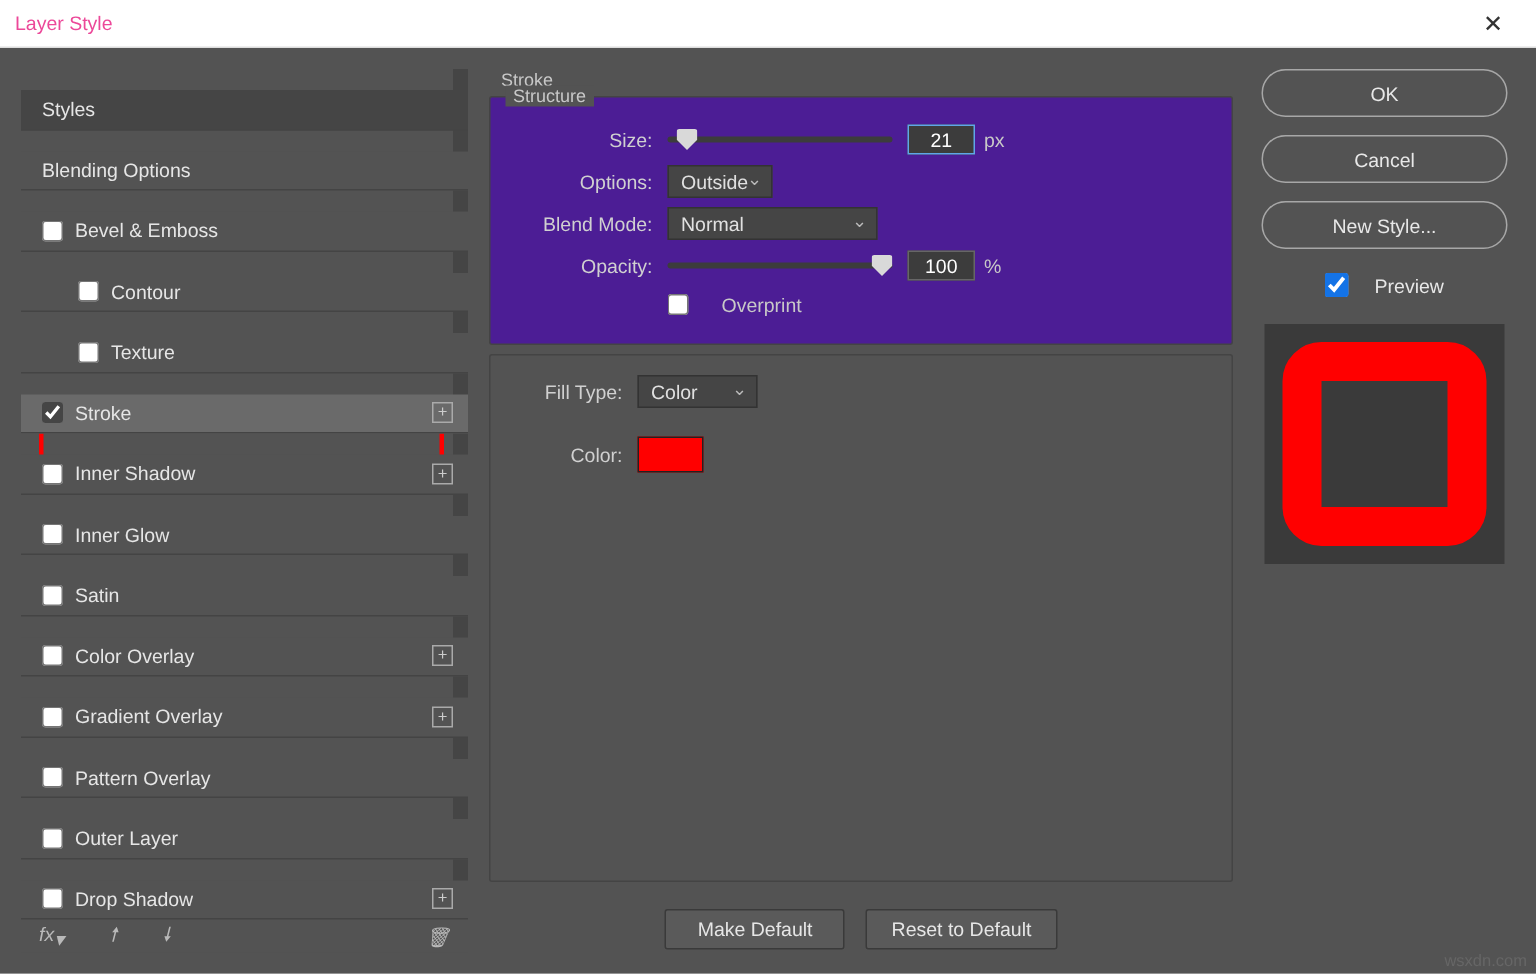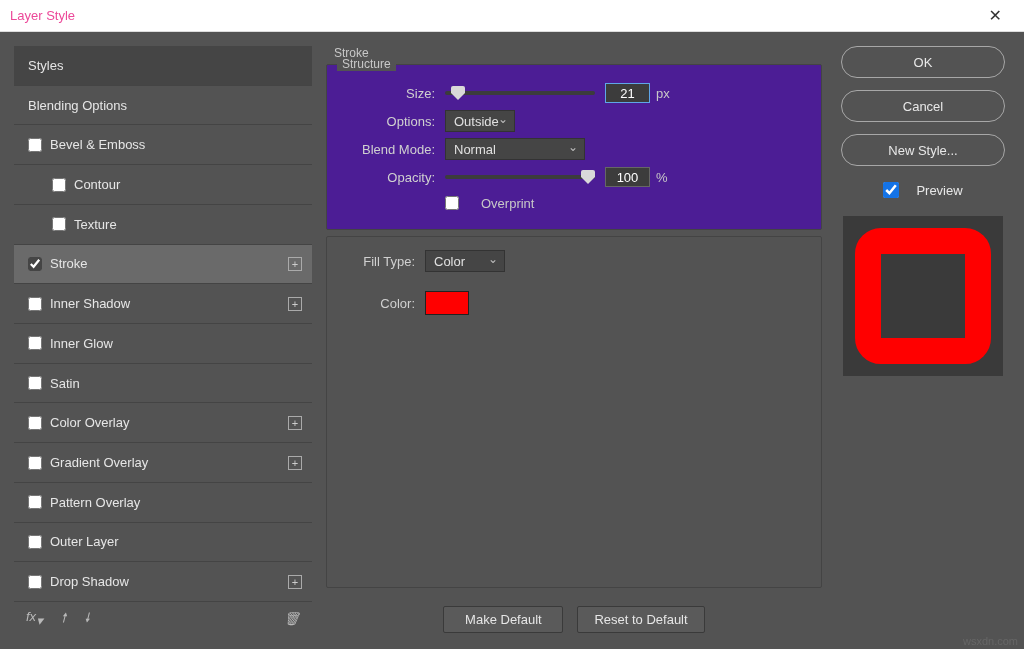--- a/index.html
+++ b/index.html
@@ -6,28 +6,28 @@
 body { background: #fff; width: 1024px; height: 649px; overflow: hidden; position: relative; }
 
 .titlebar { height: 32px; background: #fff; display: flex; align-items: center; padding: 0 10px; border-bottom: 1px solid #ddd; }
 .titlebar span { color: #ec4899; }
 .titlebar .close { margin-left: auto; font-size: 16px; color: #333; padding: 4px 12px; cursor: pointer; }
 
 .dlg-body { position: absolute; top: 32px; left: 0; right: 0; bottom: 0; background: #535353; display: flex; padding: 14px; gap: 14px; }
 
 
 .sidebar { width: 298px; background: #535353; display: flex; flex-direction: column; position: relative; }
-.side-row { height: 48px; display: flex; align-items: center; padding: 0 10px 0 14px; color: #e6e6e6; border-bottom: 1px solid #444; position: relative; background: #535353; cursor: pointer; }
+.side-row { height: 48px; display: flex; align-items: center; padding: 0 10px 0 14px; color: #e6e6e6; border-bottom: 1px solid #444; position: relative; background: #535353; cursor: pointer; margin-top: 14px; }
 .side-row.header { background: #454545; }
 .side-row.sub { padding-left: 38px; }
 .side-row.selected { background: #6a6a6a; }
 .side-row input[type=checkbox] { margin-right: 8px; width: 14px; height: 14px; accent-color: #454545; }
 .side-row .plus-box { position: absolute; right: 10px; top: 50%; transform: translateY(-50%); width: 14px; height: 14px; border: 1px solid #aaa; display: flex; align-items: center; justify-content: center; font-size: 11px; line-height: 0; color: #ccc; }
 .stroke-highlight { position: absolute; border: 3px solid red; pointer-events: none; left: 12px; right: 16px; top: 224px; height: 38px; }
-.sidebar-footer { margin-top: auto; height: 40px; display: flex; align-items: center; gap: 18px; padding: 0 12px; color: #b9b9b9; font-style: italic; }
+.sidebar-footer { margin-top: auto; height: 40px; display: flex; align-items: center; gap: 30px; padding: 0 12px; color: #b9b9b9; font-style: italic; }
 .sidebar-footer .trash { margin-left: auto; }
 
 
 .settings { flex: 1; display: flex; flex-direction: column; }
 .section-title { color: #c8c8c8; font-size: 12px; padding: 0 0 4px 8px; }
 .fieldset { border: 1px solid #444; border-radius: 2px; padding: 14px 18px 14px 18px; position: relative; margin-bottom: 6px; background: #4c1d95; }
 .fieldset .legend { position: absolute; top: -8px; left: 10px; background: #535353; padding: 0 5px; color: #c8c8c8; font-size: 12px; }
 .form-row { display: flex; align-items: center; height: 28px; }
 .form-row label { width: 90px; text-align: right; margin-right: 10px; color: #d0d0d0; }
 .slider-track { position: relative; width: 150px; height: 4px; background: #3c3c3c; border-radius: 2px; margin-right: 10px; }

